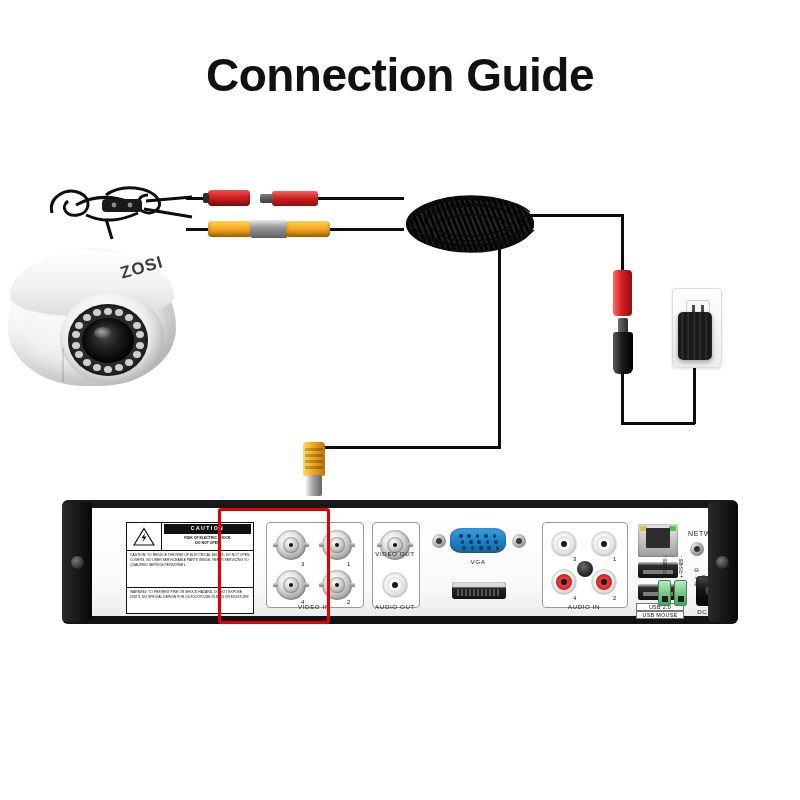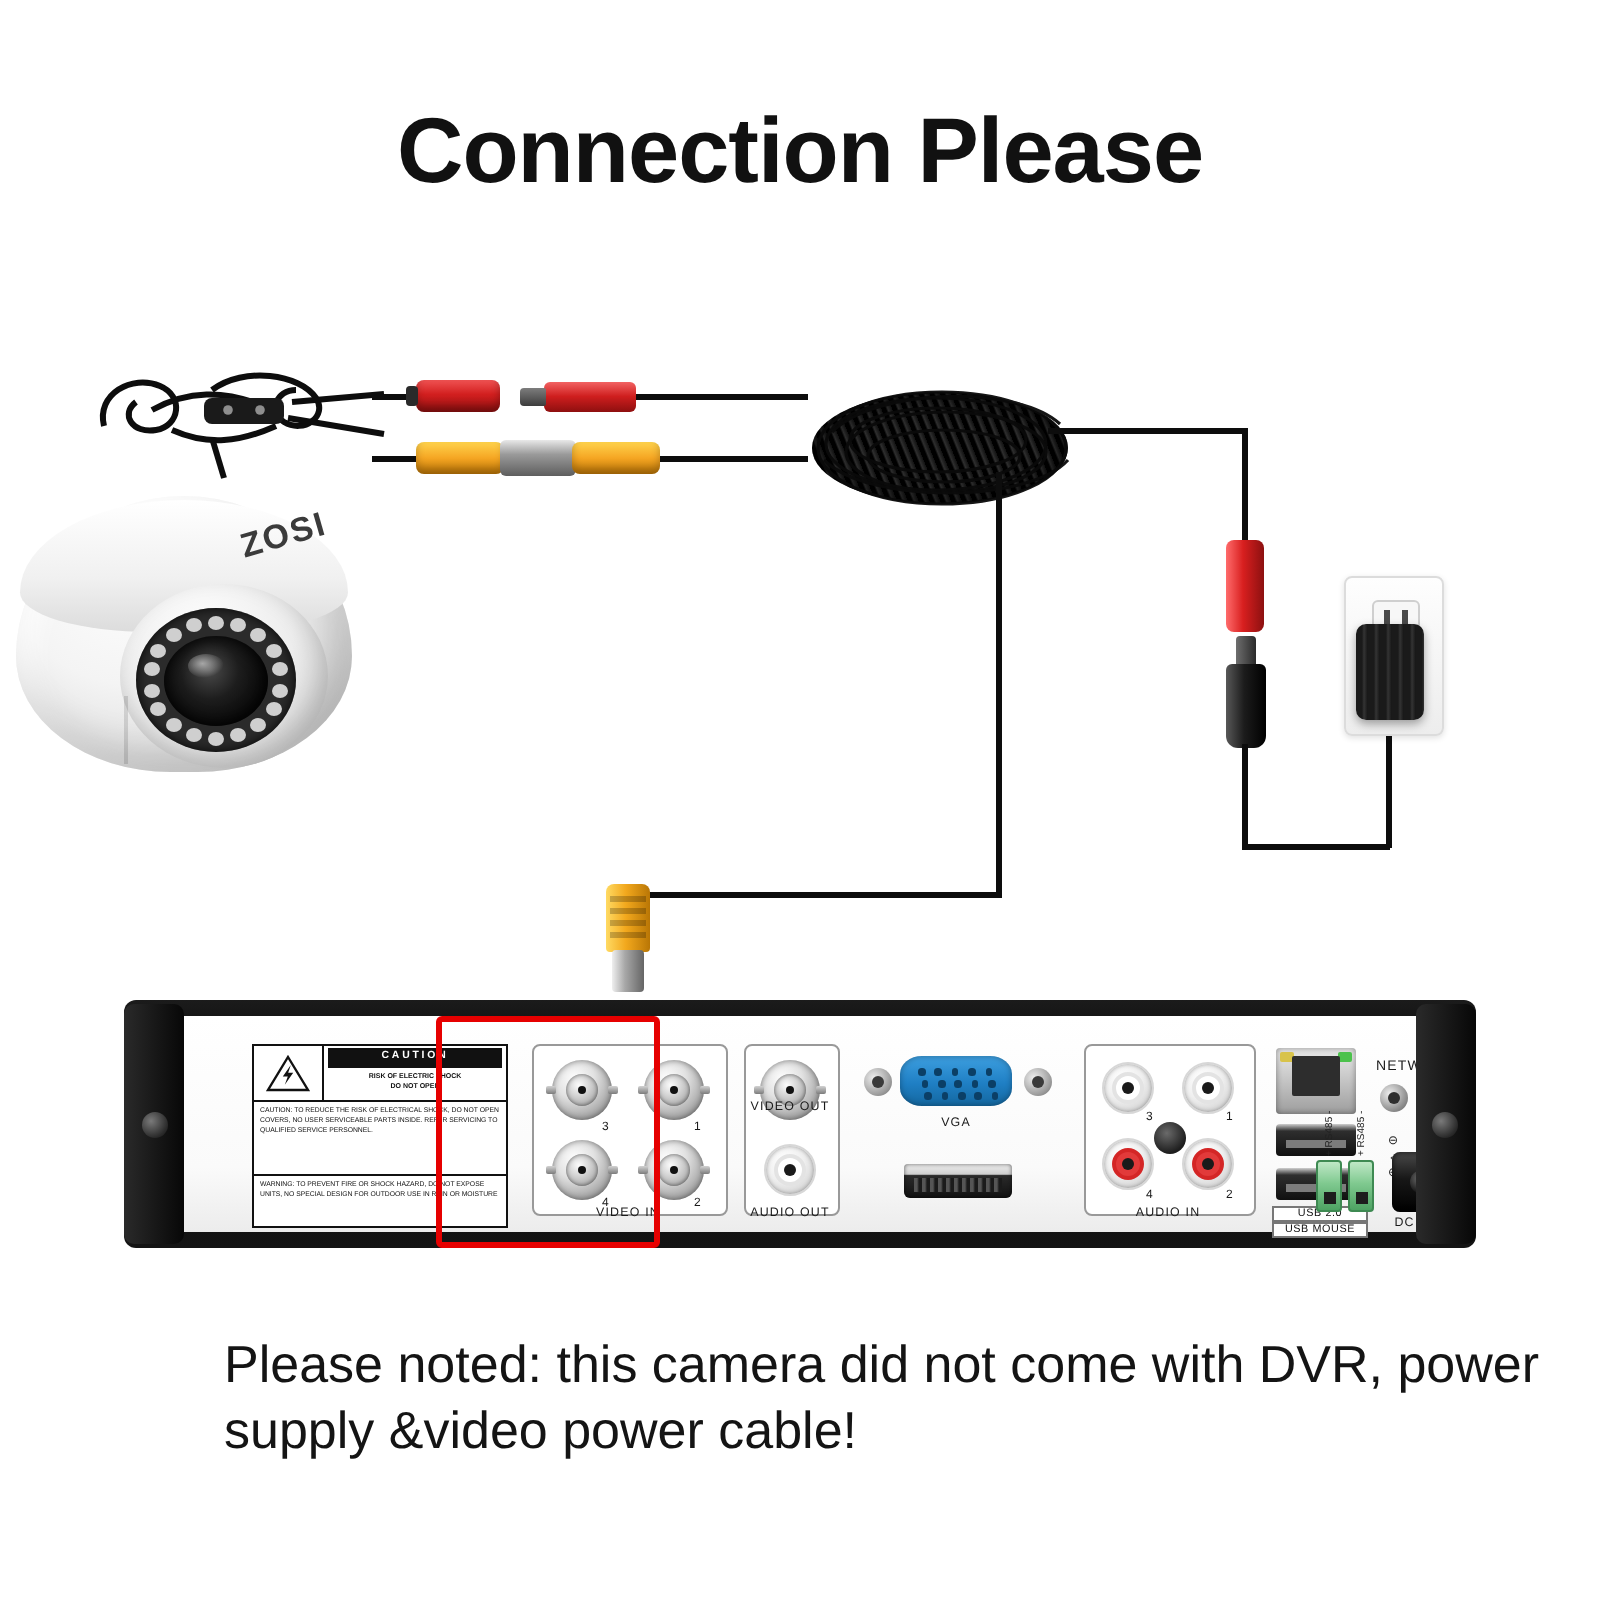--- a/index.html
+++ b/index.html
@@ -373,21 +373,21 @@
     border: 3.5px solid #e60000; border-radius: 3px;
     box-sizing: border-box;
     pointer-events: none;
   }
 </style>
 </head>
 <body>
 
 <div id="stage">
 
-  <div class="title">Connection Please</div>
+  <div class="title">Connection Guide</div>
 
   <div class="camera">
     <div class="cam-dome"></div>
     <div class="cam-base"></div>
     <div class="cam-lens-housing"></div>
     <div class="cam-ir-ring" id="irring">
         <div class="ir-led" style="left: 36px; top: 3.5px;"></div>
         <div class="ir-led" style="left: 47.2867px; top: 5.24891px;"></div>
         <div class="ir-led" style="left: 57.212px; top: 10.2847px;"></div>
         <div class="ir-led" style="left: 64.5788px; top: 18px;"></div>
@@ -627,15 +627,14 @@
     <div class="dvr-bracket-l">
       <div class="bracket-screw"></div>
     </div>
     <div class="dvr-bracket-r">
       <div class="bracket-screw"></div>
     </div>
   </div>
 
   <div class="highlight-rect"></div>
 
-  <div class="caption">Please noted: this camera did not come with DVR, power supply &amp;video power cable!</div>
 
 </div>
 
 </body></html>

